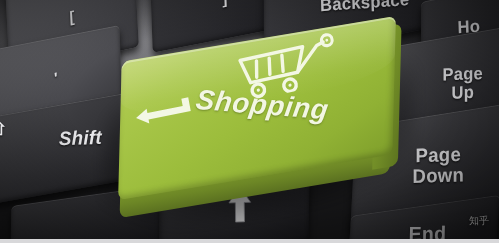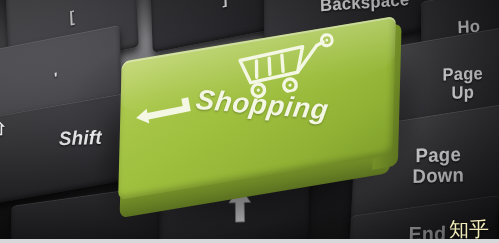--- a/index.html
+++ b/index.html
@@ -268,27 +268,27 @@
     letter-spacing: 0.5px;
     transform: rotate(14deg) skewX(-3deg);
     text-shadow: 0 1px 2px rgba(70,90,20,0.55);
     white-space: nowrap;
   }
 
   
   .watermark {
     position: absolute;
     right: 10px;
-    bottom: 0;
+    bottom: 15px;
     z-index: 30;
     display: flex;
     align-items: baseline;
     gap: 6px;
-    color: #fef9c3;
-    font-size: 20px;
+    color: #737373;
+    font-size: 10px;
     font-weight: 400;
     opacity: 0.94;
     text-shadow: 0 1px 3px rgba(0,0,0,0.8);
     white-space: nowrap;
   }
 
   .bottom-band {
     position: absolute;
     left: 0; right: 0; bottom: 0;
     height: 4px;

